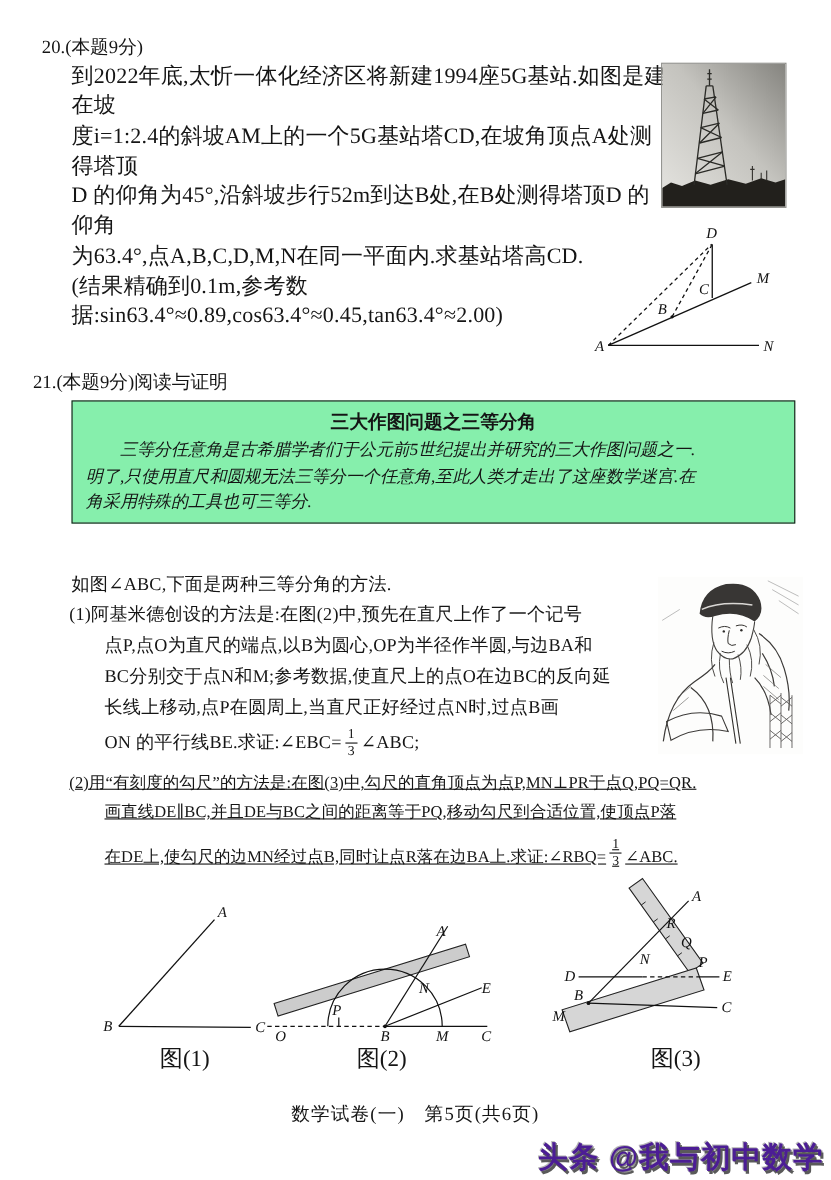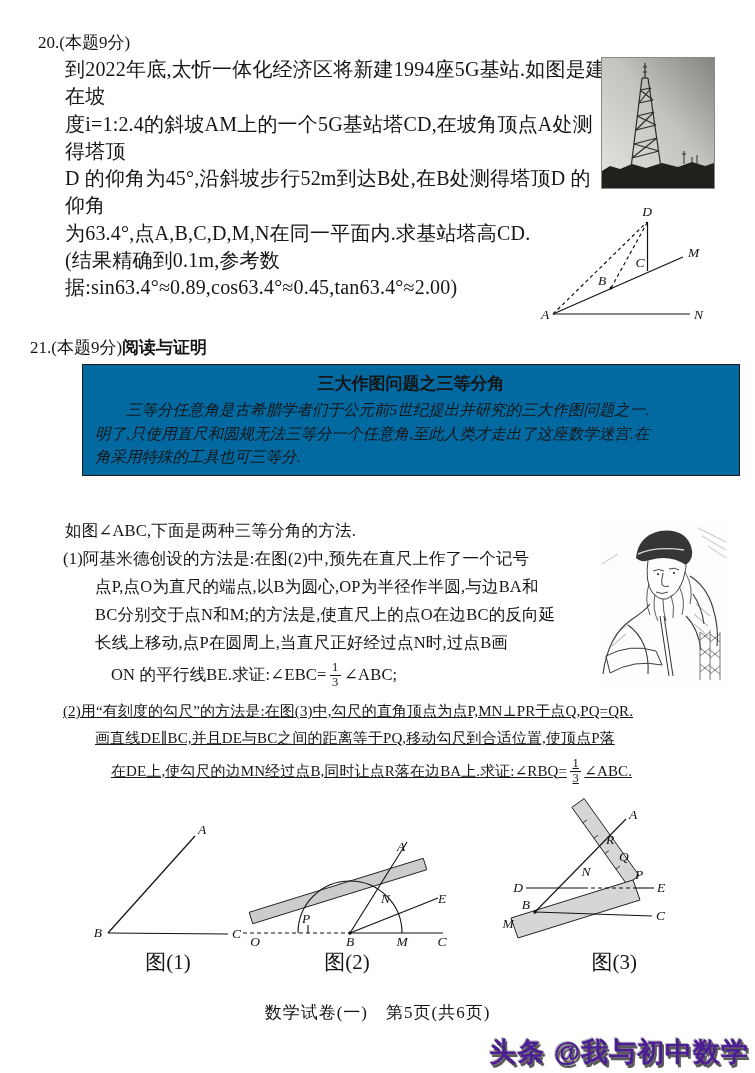--- a/index.html
+++ b/index.html
@@ -4,35 +4,35 @@
 <style>
   html,body{margin:0;padding:0;}
   body{
     width:755px;height:1073px;position:relative;background:#ffffff;
     font-family:"Liberation Serif","DejaVu Serif",serif;color:#151515;
     overflow:hidden;
   }
   .abs{position:absolute;}
   .t17{font-size:17px;}
   .q20-body{width:545px;line-height:27.3px;font-size:20px;letter-spacing:0.2px;}
-  .q21-head-bold{font-family:"Liberation Sans","DejaVu Sans",sans-serif;font-weight:bold;margin-top:16px;}
+  .q21-head-bold{font-family:"Liberation Sans","DejaVu Sans",sans-serif;font-weight:normal;margin-top:16px;}
   .reading-box{
-    width:656px;border:1.6px solid #1a1a1a;background:#0369a1;margin-left:17px;
+    width:656px;border:1.6px solid #1a1a1a;background:#86efac;
   }
   .reading-box .box-title{
     text-align:center;font-family:"Liberation Sans","DejaVu Sans",sans-serif;
     font-weight:bold;font-size:17px;padding-top:7px;
   }
   .reading-box .box-body{
     padding:3px 12px 6px 12px;font-size:15.5px;line-height:23.6px;
     font-style:italic;
   }
   .p1line{font-size:16.5px;letter-spacing:0.2px;}
   .p2line{font-size:15px;letter-spacing:0.1px;text-decoration:underline;}
-  .formula{display:flex;align-items:center;margin-left:16px;}
+  .formula{display:flex;align-items:center;}
   .frac{display:inline-flex;flex-direction:column;align-items:center;
         line-height:1.05;font-size:12.5px;margin:0 3px;vertical-align:middle;}
   .frac .num{border-bottom:1.3px solid #111;padding:0 2.5px 0.5px 2.5px;}
   .caption{width:90px;text-align:center;font-size:21px;}
   .footer{width:755px;text-align:center;font-size:17px;letter-spacing:1px;}
   .watermark{
     font-family:"Liberation Sans","DejaVu Sans",sans-serif;
     font-weight:bold;font-size:27px;letter-spacing:1px;color:#4c1d95;
     text-shadow:2px 3px 0 #5a5a5a,-1px -1px 0 #b5b5b5,1px 1px 0 #8a8a8a;
   }
@@ -109,34 +109,34 @@
     <div>　　三等分任意角是古希腊学者们于公元前5世纪提出并研究的三大作图问题之一.</div>
     <div>明了,只使用直尺和圆规无法三等分一个任意角,至此人类才走出了这座数学迷宫.在</div>
     <div>角采用特殊的工具也可三等分.</div>
   </div>
 </div>
 
 <div class="abs p1line" style="left:65px;top:520px;">如图∠ABC,下面是两种三等分角的方法.</div>
 
 <div class="abs p1line" style="left:63px;top:548px;">(1)阿基米德创设的方法是:在图(2)中,预先在直尺上作了一个记号</div>
 <div class="abs p1line" style="left:95px;top:576px;">点P,点O为直尺的端点,以B为圆心,OP为半径作半圆,与边BA和</div>
-<div class="abs p1line" style="left:95px;top:604px;">BC分别交于点N和M;的方法是,使直尺上的点O在边BC的反向延</div>
+<div class="abs p1line" style="left:95px;top:604px;">BC分别交于点N和M;参考数据,使直尺上的点O在边BC的反向延</div>
 <div class="abs p1line" style="left:95px;top:632px;">长线上移动,点P在圆周上,当直尺正好经过点N时,过点B画</div>
 <div class="abs p1line formula" style="left:95px;top:658px;height:34px;">
   <span>ON 的平行线BE.求证:∠EBC=</span>
   <span class="frac">
     <span class="num">1</span>
     <span class="den">3</span>
   </span>
   <span>∠ABC;</span>
 </div>
 
 <div class="abs p2line" style="left:63px;top:702px;width:685px;">(2)用“有刻度的勾尺”的方法是:在图(3)中,勾尺的直角顶点为点P,MN⊥PR于点Q,PQ=QR.</div>
 <div class="abs p2line" style="left:95px;top:729px;width:650px;">画直线DE∥BC,并且DE与BC之间的距离等于PQ,移动勾尺到合适位置,使顶点P落</div>
-<div class="abs p2line formula" style="left:95px;top:753px;height:36px;">
+<div class="abs p2line formula" style="left:95px;top:753px;height:36px;align-items:flex-end;">
   <span>在DE上,使勾尺的边MN经过点B,同时让点R落在边BA上.求证:∠RBQ=</span>
   <span class="frac">
     <span class="num">1</span>
     <span class="den">3</span>
   </span>
   <span>∠ABC.</span>
 </div>
 
 <div class="abs" style="left:598px;top:524px;width:132px;height:162px;">
   <svg width="132" height="162" viewBox="0 0 132 162">

